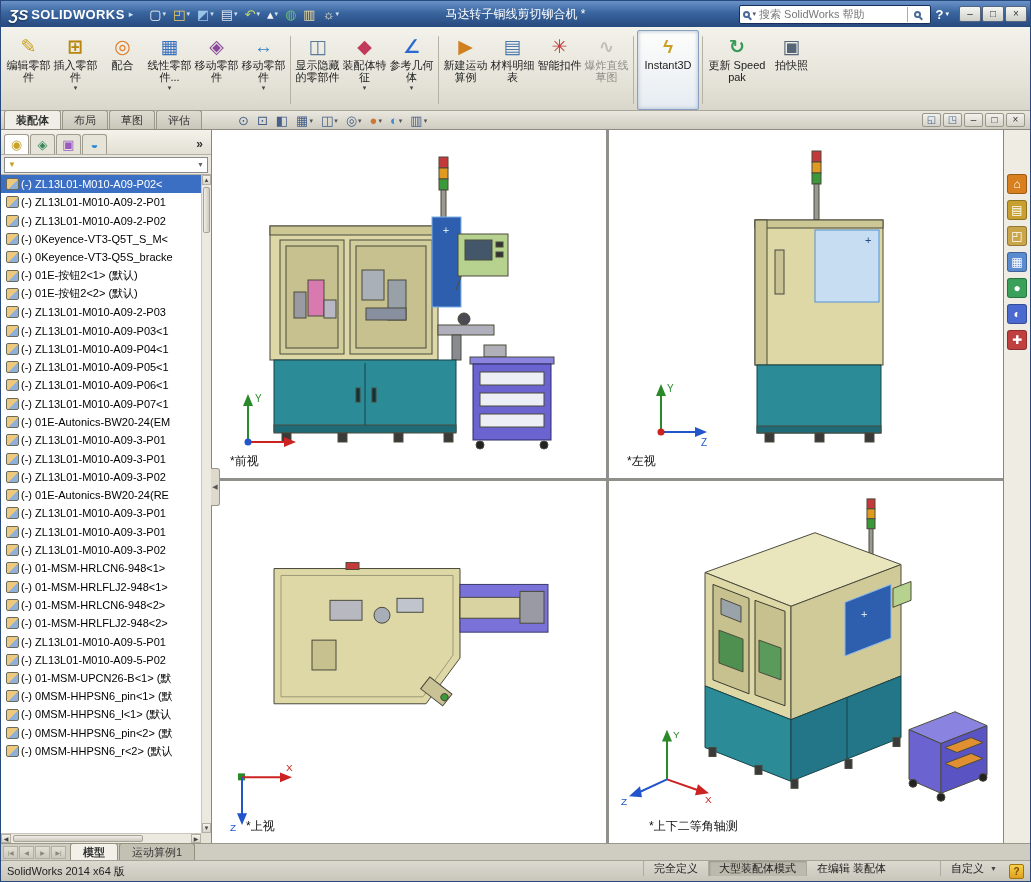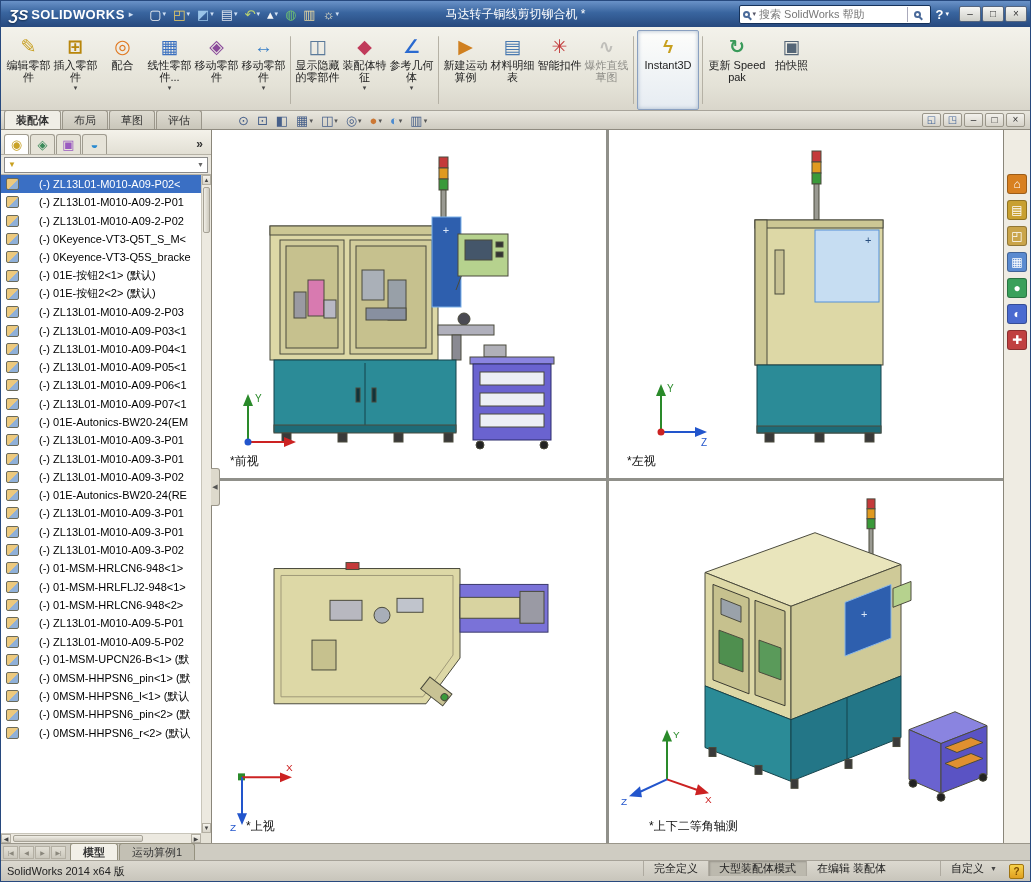--- a/index.html
+++ b/index.html
@@ -64,21 +64,21 @@
 .ptab{width:25px;height:20px;border:1px solid #a09c90;border-bottom:none;border-radius:3px 3px 0 0;display:flex;align-items:center;justify-content:center;font-size:13px;background:#e6e3d8}
 .ptab.active{background:#fff}
 .chev{margin-left:auto;color:#333;font-weight:bold;padding:0 5px 3px 0;font-size:12px}
 .filter-row{height:20px;flex:none;padding:1px 3px;background:#e9e6dd;border-bottom:1px solid #b5b1a5;display:flex;align-items:center}
 .filter-box{flex:1;height:16px;background:#fff;border:1px solid #8a8a8a;display:flex;align-items:center;padding:0 3px;gap:3px}
 .funnel{color:#c8a020;font-size:8px;line-height:1}
 .filter-input{flex:1;height:100%}
 .filter-arrow{color:#666;font-size:7px}
 .tree-wrap{flex:1;position:relative;background:#fff;overflow:hidden;min-height:0}
 .tree-list{position:absolute;top:0;left:0;right:10px;bottom:10px;overflow:hidden}
-.trow{height:18.3px;display:flex;align-items:center;gap:20px;padding-left:5px;white-space:nowrap;font-size:11px;color:#000;overflow:hidden}
+.trow{height:18.3px;display:flex;align-items:center;gap:2px;padding-left:5px;white-space:nowrap;font-size:11px;color:#000;overflow:hidden}
 .trow .picon{width:13px;height:12px;flex:none;background:linear-gradient(135deg,#ecc97e 55%,#8fb0d8 55%);border:1px solid #6a6a5a;border-radius:2px}
 .trow .tlabel{overflow:hidden;text-overflow:clip}
 .trow.selected{background:#3a6fc4;color:#fff}
 .vscroll{position:absolute;top:0;right:0;width:10px;bottom:10px;background:#ece9e0;border-left:1px solid #c8c5ba;display:flex;flex-direction:column}
 .sbtn{height:10px;flex:none;font-size:6px;display:flex;align-items:center;justify-content:center;color:#444;background:linear-gradient(#f5f3ec,#d8d5ca);border:1px solid #b3afa3}
 .vtrack{flex:1;position:relative}
 .vthumb{position:absolute;top:2px;left:1px;right:1px;height:46px;background:linear-gradient(90deg,#f0eee6,#cdc9be);border:1px solid #a6a296;border-radius:2px}
 .vscroll .sbtn:last-child{margin-top:auto}
 .hscroll{position:absolute;left:0;right:10px;bottom:0;height:10px;background:#ece9e0;border-top:1px solid #c8c5ba;display:flex}
 .hscroll .sbtn{width:10px;height:100%}
@@ -445,20 +445,24 @@
               <span class="picon"></span>
               <span class="tlabel">(-) 01-MSM-HRLCN6-948&lt;1&gt;</span>
             </div>
             <div class="trow">
               <span class="picon"></span>
               <span class="tlabel">(-) 01-MSM-HRLFLJ2-948&lt;1&gt;</span>
             </div>
             <div class="trow">
               <span class="picon"></span>
               <span class="tlabel">(-) 01-MSM-HRLCN6-948&lt;2&gt;</span>
+            </div>
+            <div class="trow">
+              <span class="picon"></span>
+              <span class="tlabel">(-) 01-MSM-HRLFLJ2-948&lt;2&gt;</span>
             </div>
             <div class="trow">
               <span class="picon"></span>
               <span class="tlabel">(-) ZL13L01-M010-A09-5-P01</span>
             </div>
             <div class="trow">
               <span class="picon"></span>
               <span class="tlabel">(-) ZL13L01-M010-A09-5-P02</span>
             </div>
             <div class="trow">

